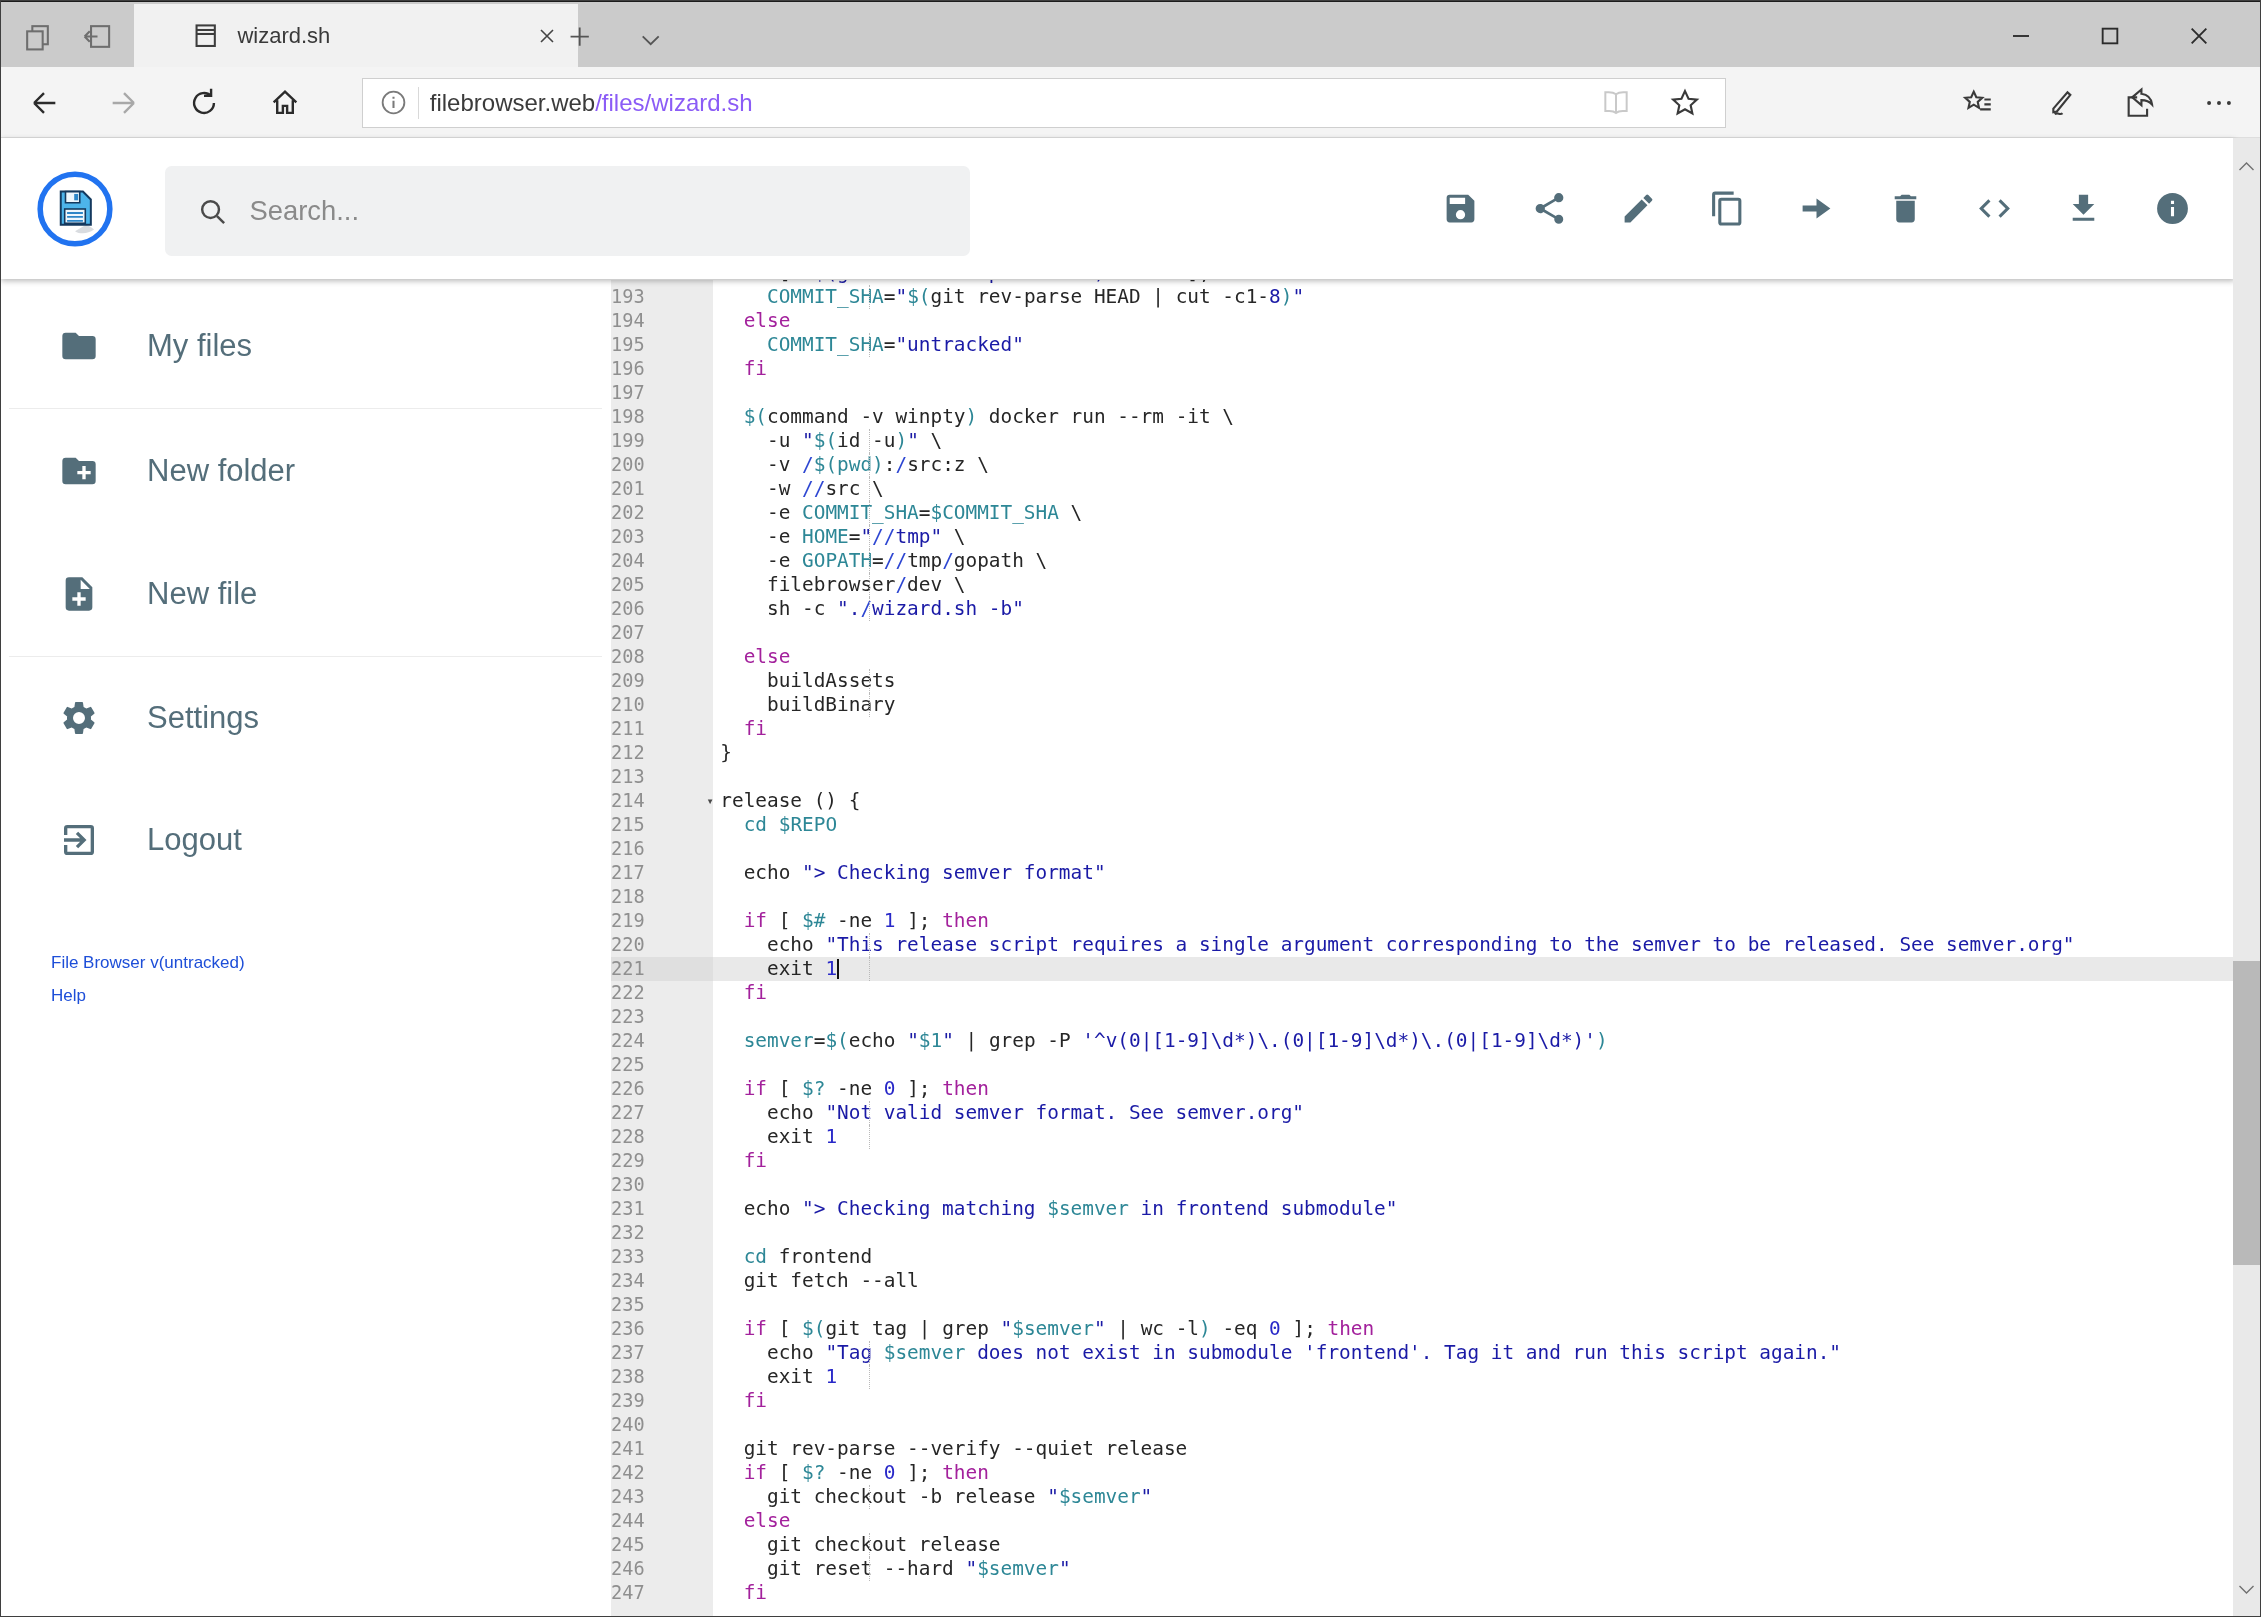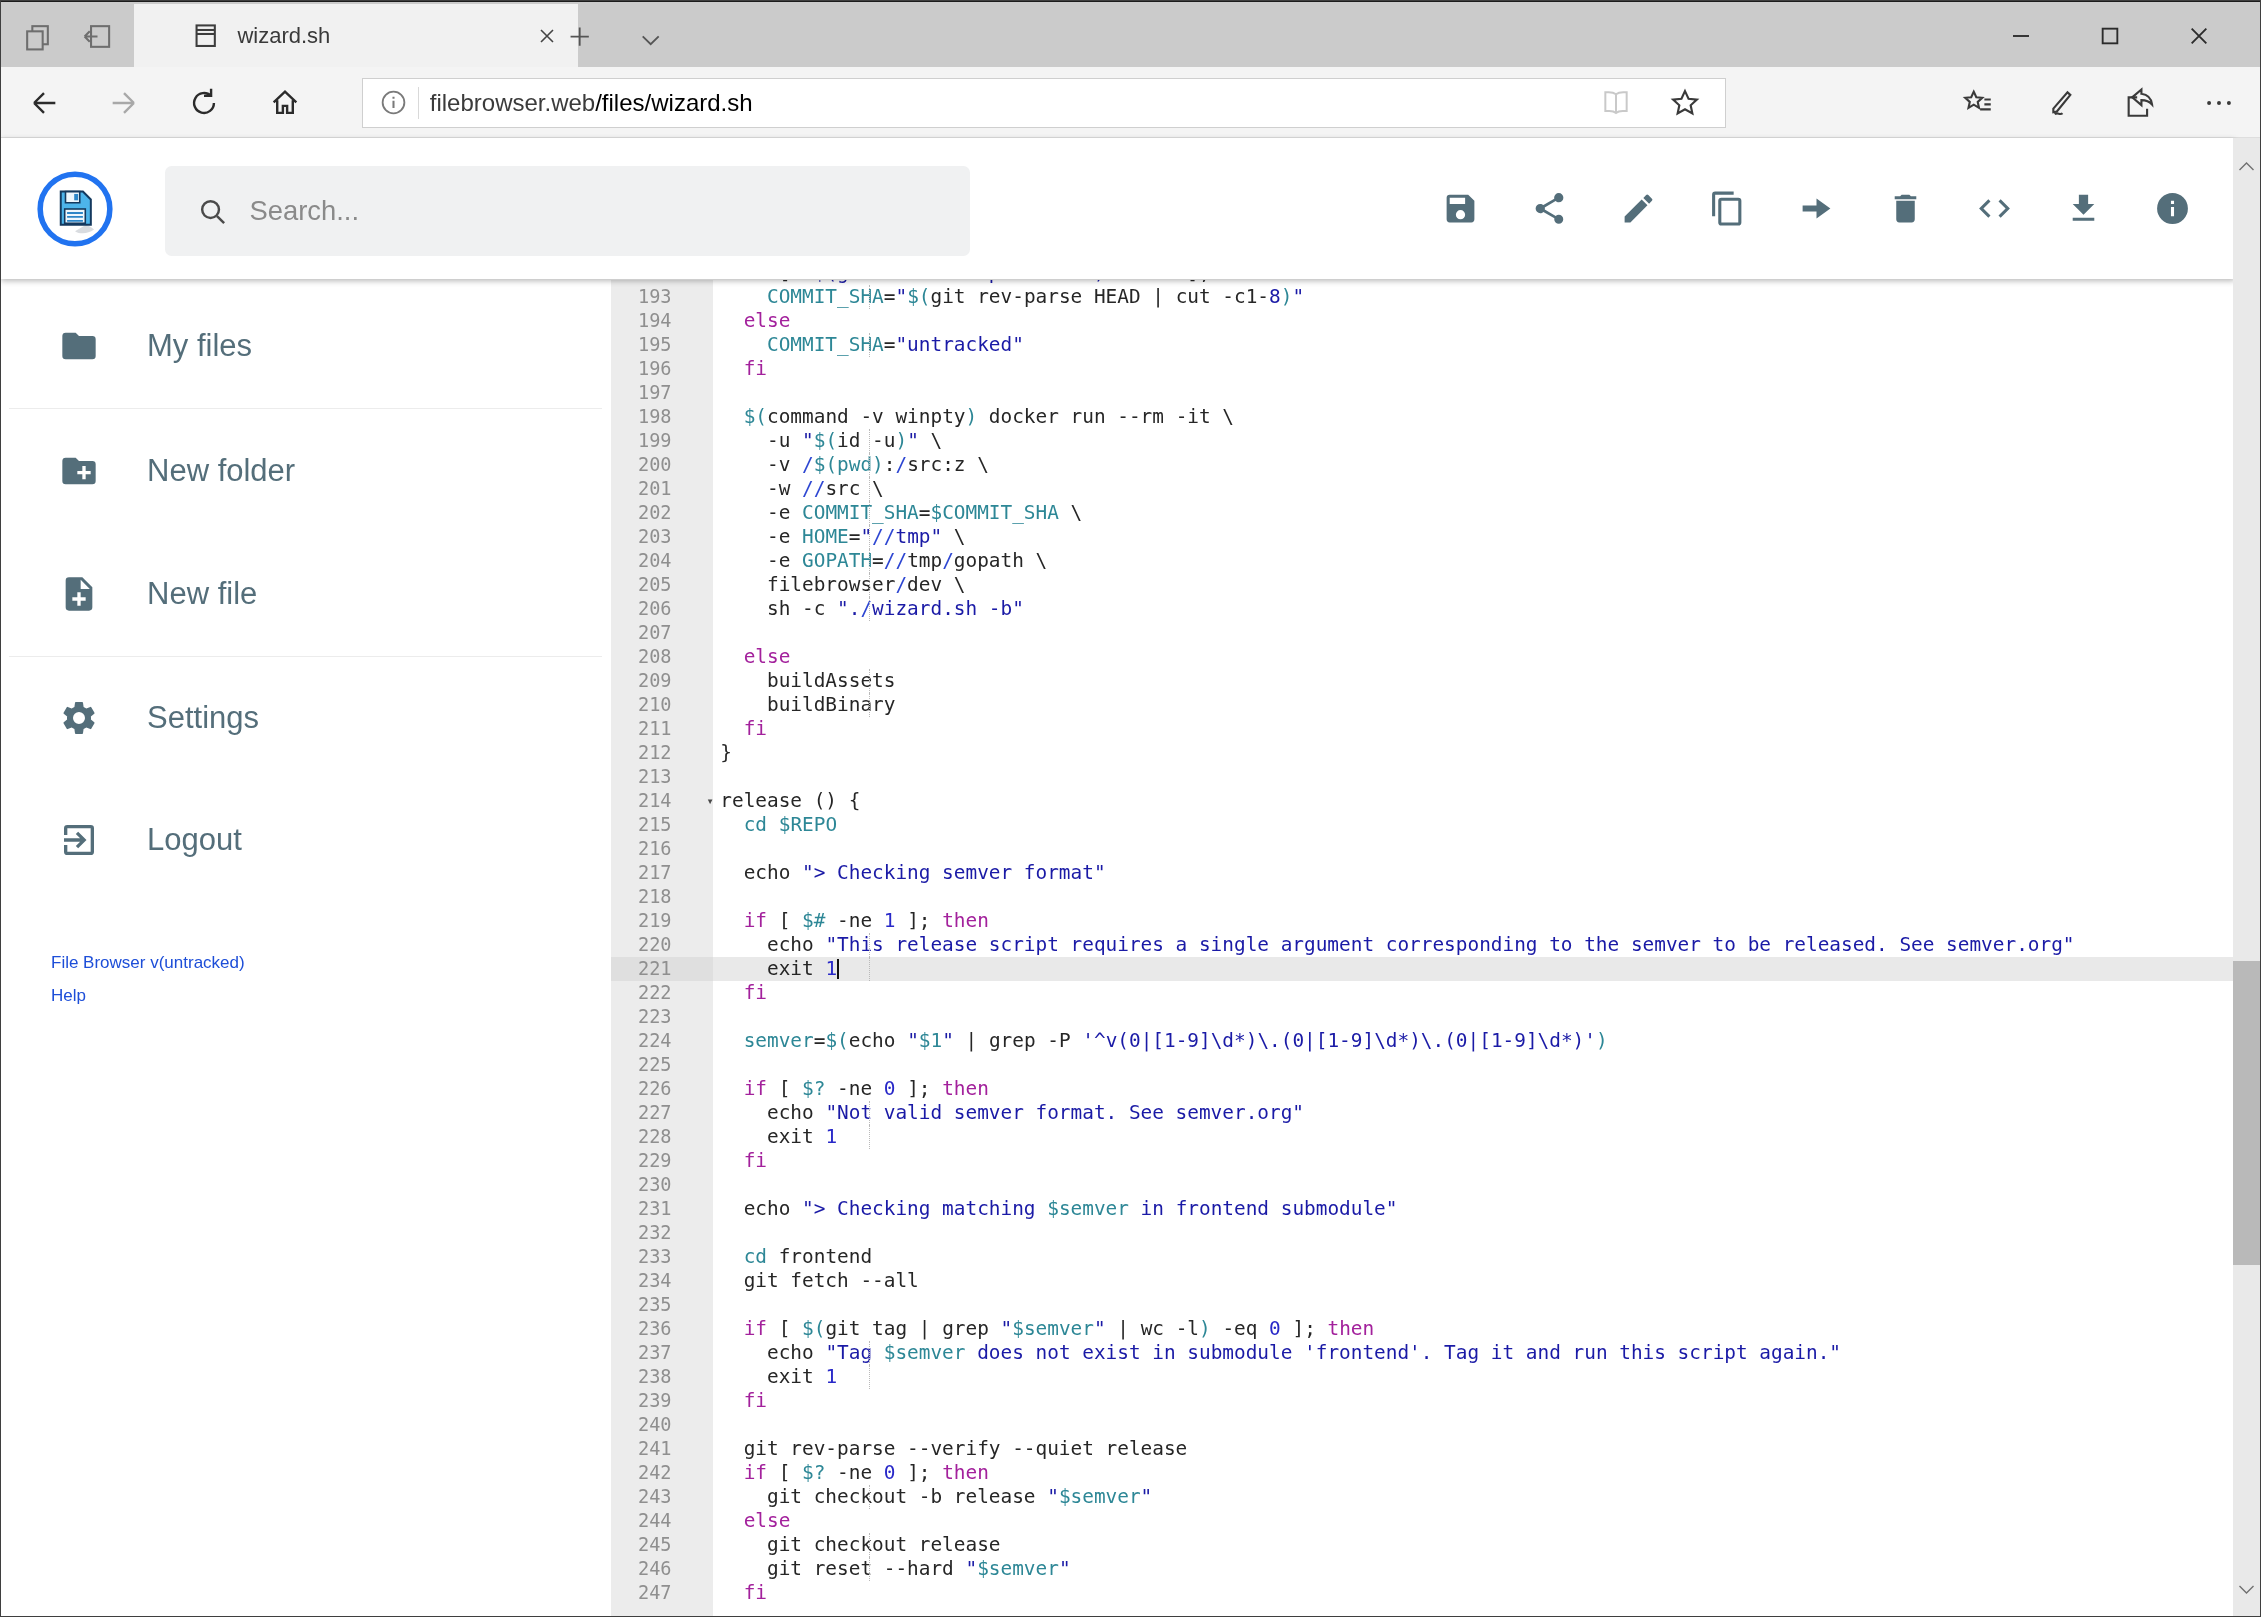--- a/index.html
+++ b/index.html
@@ -16,21 +16,21 @@
   .tab-close{margin-right:19.4px;width:24px;height:24px;}
   .newtab{position:absolute;left:565px;top:21px;width:27.4px;height:27.4px;}
   .tabchevron{position:absolute;left:636px;top:24px;width:27.4px;height:27.4px;}
   .winbtn{position:absolute;top:18px;width:32px;height:32px;}
   
   .toolbar{position:absolute;left:0;top:66px;width:100%;height:71px;background:#f4f4f4;border-bottom:0.8px solid #dedede;box-sizing:border-box;}
   .nav-icon{position:absolute;top:19.4px;width:34px;height:34px;}
   .urlbox{position:absolute;left:361px;top:10.5px;width:1364px;height:50px;background:#fff;border:0.8px solid #cfcfcf;box-sizing:border-box;display:flex;align-items:center;}
   .url-divider{width:0.8px;height:32px;background:#d9d9d9;margin:0 11.3px 0 9.7px;}
   .url-host{font-size:24px;color:#3b3b3b;}
-  .url-path{font-size:24px;color:#000000;}
+  .url-path{font-size:24px;color:#8b5cf6;}
   .url-spacer{flex:1;}
   
   .appheader{position:absolute;left:0;top:137px;width:2234px;height:141px;background:#fff;
              box-shadow:0 2.4px 5.7px rgba(0,0,0,.28);z-index:5;}
   .logo{position:absolute;left:36px;top:170px;width:76px;height:76px;z-index:6;}
   .searchbox{position:absolute;left:149px;top:165px;width:805px;height:90px;background:#f0f1f2;border-radius:6.5px;z-index:6;display:flex;align-items:center;margin-left:15px;}
   .searchbox input{border:none;background:transparent;outline:none;font-size:27.4px;color:#444;width:646px;
                    font-family:"Liberation Sans", sans-serif;}
   .searchbox input::placeholder{color:#8a8a8a;}
   .actions{position:absolute;right:69px;top:137px;height:141px;display:flex;align-items:center;gap:52px;z-index:6;}
@@ -42,21 +42,21 @@
   .side-item svg{width:40px;height:40px;fill:#546e7a;margin-left:58px;}
   .side-label{margin-left:48px;font-size:31px;color:#546e7a;}
   .side-divider{position:absolute;left:8px;width:593px;height:0.8px;background:#ececec;}
   .side-footer{position:absolute;left:50px;font-size:17px;color:#1d4ed8;}
   
   .editor{position:absolute;left:610px;top:279px;width:1624px;height:1338px;background:#fff;overflow:hidden;z-index:1;}
   .gutter-col{position:absolute;left:0;top:0;width:102px;height:100%;background:#ececec;}
   .code-scroll{position:absolute;left:0;top:-18.6px;width:100%;}
   .code-line{position:relative;display:flex;height:24px;line-height:24px;white-space:pre;
              font-family:"DejaVu Sans Mono", monospace;}
-  .gut{position:relative;width:102px;min-width:102px;box-sizing:border-box;text-align:center;padding-right:14.5px;
+  .gut{position:relative;width:102px;min-width:102px;box-sizing:border-box;text-align:left;padding-right:14.5px;
        font-size:18.6px;color:#8f8f8f;background:#ececec;}
   .code-text{position:relative;padding-left:7.3px;font-size:19.4px;color:#262626;}
   .code-line.active{background:#e9e9e9;}
   .code-line.active .gut{background:#dfdfdf;}
   .tok-p{color:#262626}.tok-k{color:#a3219c}.tok-s{color:#1a1aa6}
   .tok-v{color:#2d8796}.tok-b{color:#2d46d2}.tok-n{color:#2828c8}
   .guide{position:absolute;left:156px;top:0;height:24px;border-left:0.8px dotted #b9b9b9;}
   .fold{position:absolute;right:-0.8px;top:0;font-size:12px;color:#4a4a4a;}
   .cursor{display:inline-block;width:1.6px;height:20px;background:#111;vertical-align:-3.2px;}
   

